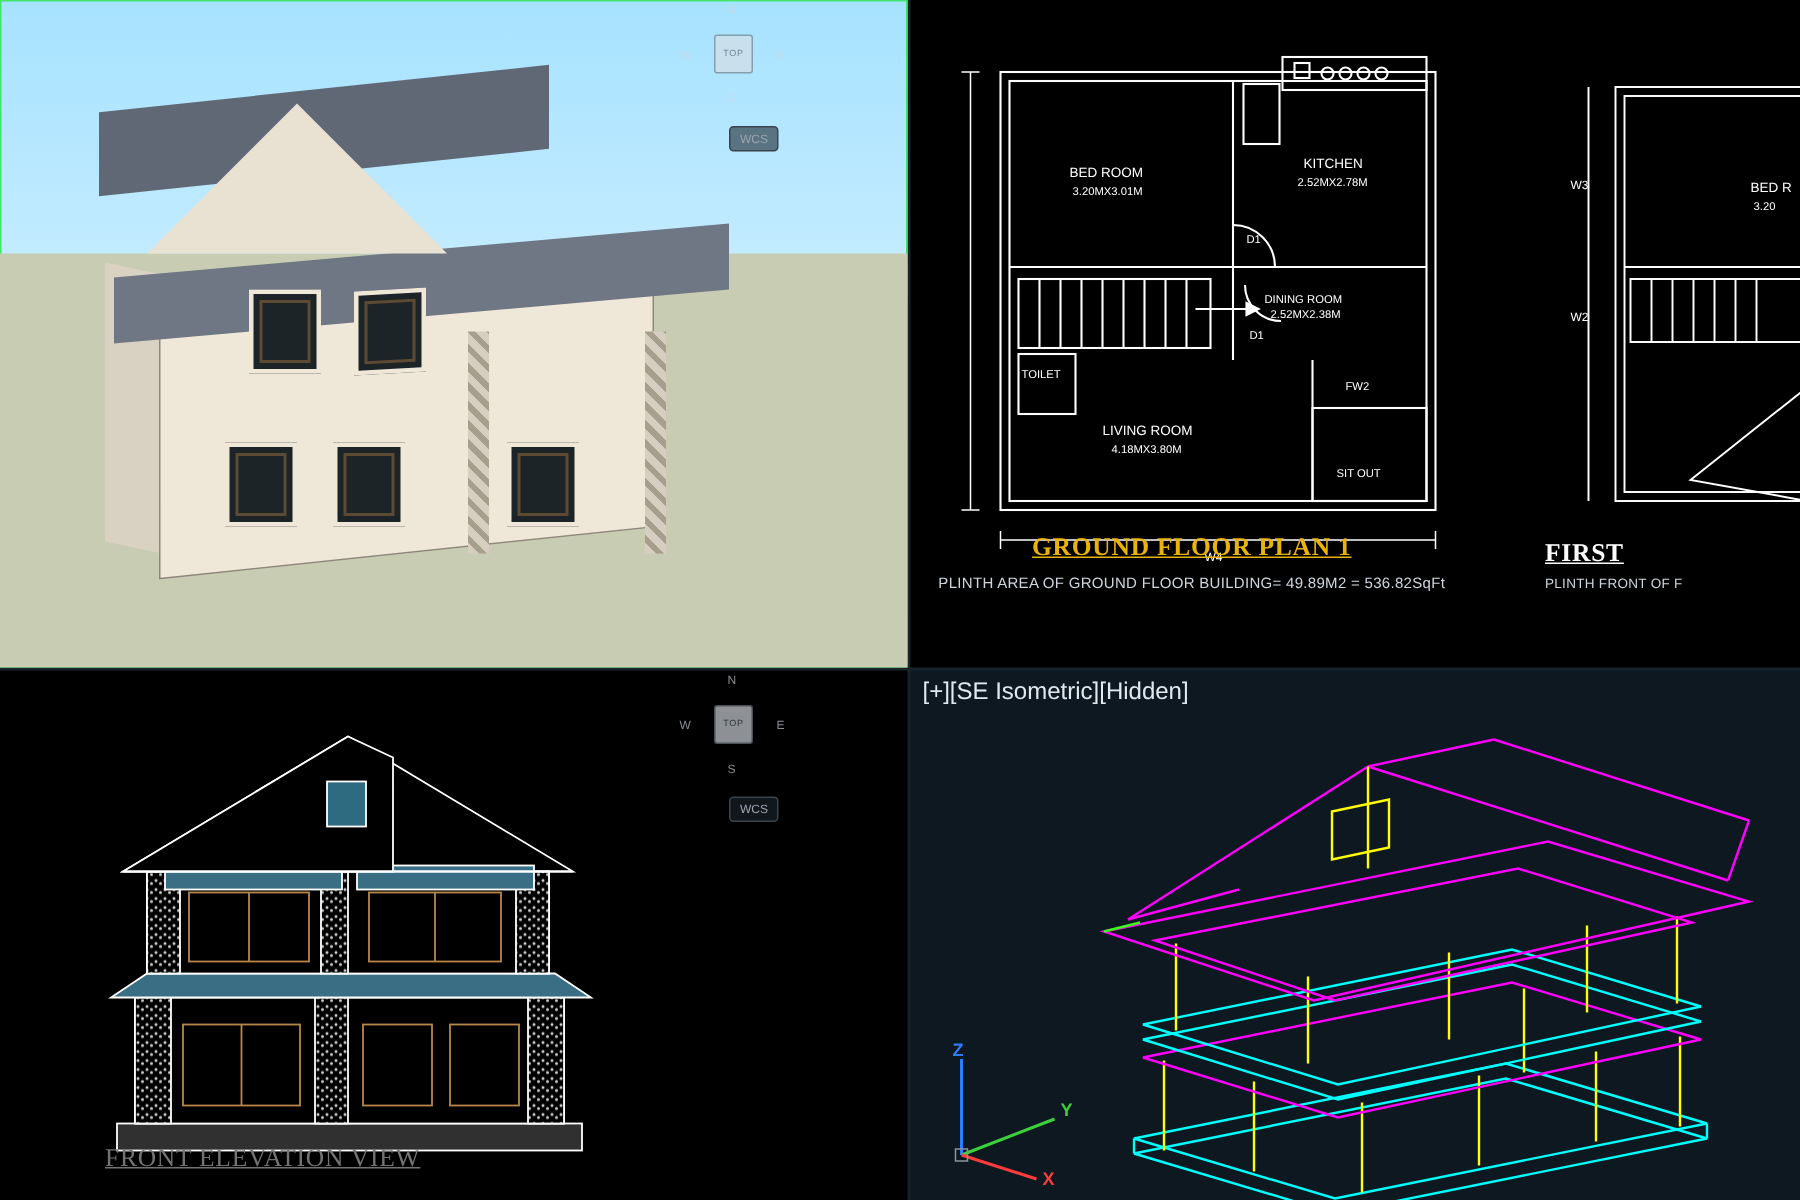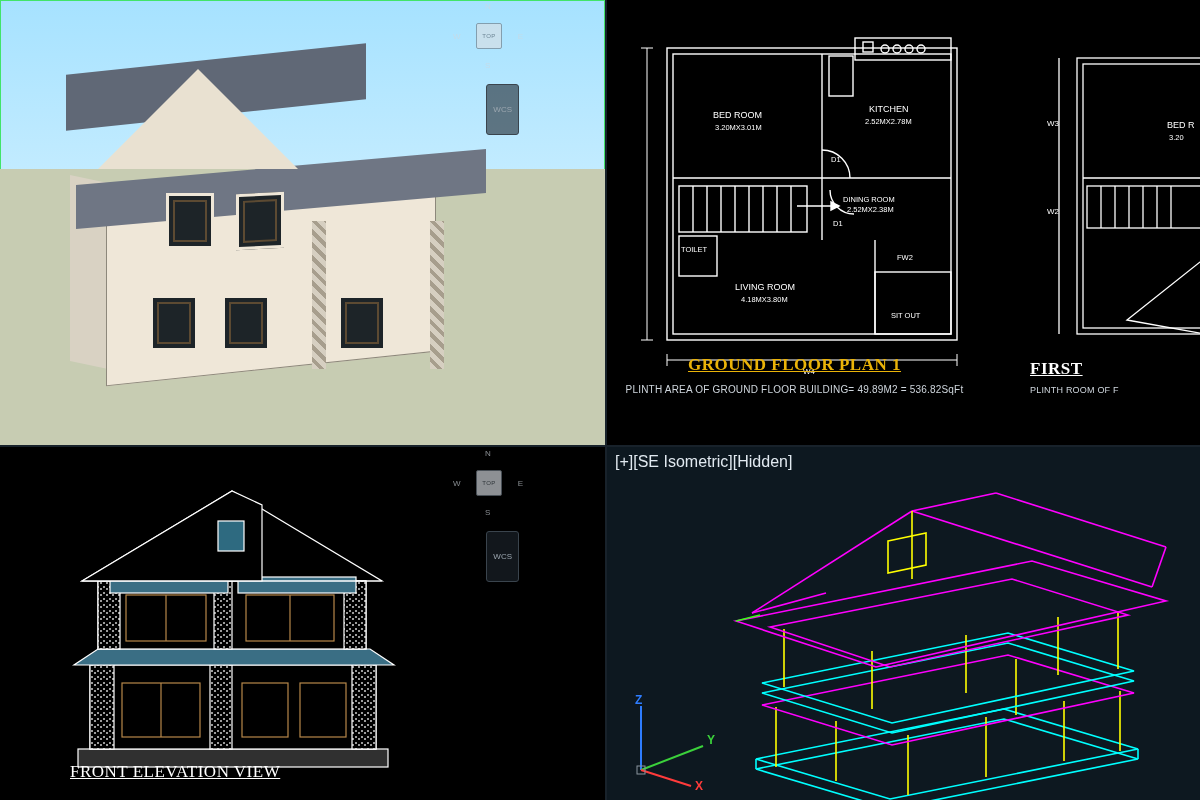--- a/index.html
+++ b/index.html
@@ -18,21 +18,21 @@
   display: flex; align-items: center; justify-content: center;
   font-size: 6px; color: #4a535b; letter-spacing: .5px;
 }
 .viewcube .label { position: absolute; font-size: 8px; color: #cfd6dd; }
 .viewcube .n { top: -4px; left: 26px; }
 .viewcube .e { top: 26px; right: -4px; }
 .viewcube .s { bottom: -4px; left: 26px; }
 .viewcube .w { top: 26px; left: -6px; }
 .wcs-badge {
   position: absolute; top: 84px; right: 86px; font-size: 8px; color: #9ca7b0;
-  padding: 20px 6px; border: 1px solid #3a444d; border-radius: 3px;
+  padding: 3px 6px; border: 1px solid #3a444d; border-radius: 3px;
   background: rgba(30,38,46,.6);
   text-align: center;
 }
 
 
 .vp1 { background: linear-gradient(#a6e2ff 0%, #c7edff 45%, #cfd3b8 46%, #c4c8ae 90%, #b8bca3 100%); }
 .ground { position: absolute; left: 0; right: 0; bottom: 0; height: 62%; background: #c7ccb2; }
 .house { position: absolute; left: 58px; bottom: 76px; width: 448px; height: 310px; }
 
 .h-base { position: absolute; bottom: 0; left: 48px; width: 330px; height: 182px; background: #efe7d8; border: 1px solid #8d887b; transform: skewY(-6deg); }
@@ -55,21 +55,21 @@
 .vp2 svg { position: absolute; inset: 0; }
 .plan-title { position: absolute; left: 0; right: 220px; bottom: 48px; text-align: center; }
 .plan-title h2 { color: #eab308; font-family: "Times New Roman", serif; font-size: 17px; text-decoration: underline; font-weight: 700; letter-spacing: .5px; margin-bottom: 4px; }
 .plan-title small { color: #cfd6dd; font-size: 10px; letter-spacing: .2px; }
 .second-title { position: absolute; right: -8px; bottom: 48px; width: 180px; text-align: left; }
 .second-title h2 { color: #fff; font-family: "Times New Roman", serif; font-size: 17px; text-decoration: underline; font-weight: 700; letter-spacing: .5px; }
 .second-title small { color: #cfd6dd; font-size: 9px; letter-spacing: .2px; }
 
 
 .vp3 svg { position: absolute; left: 60px; top: 30px; }
-.elev-title { position: absolute; left: 70px; bottom: 20px; color: #ffffff; font-family: "Times New Roman", serif; font-size: 17px; text-decoration: underline; letter-spacing: .5px; margin-top: 31px; }
+.elev-title { position: absolute; left: 70px; bottom: 20px; color: #737373; font-family: "Times New Roman", serif; font-size: 17px; text-decoration: underline; letter-spacing: .5px; margin-top: 31px; }
 
 
 .vp4 { background: #0d1820; }
 .vp4-label { position: absolute; top: 6px; left: 8px; color: #e1e9f0; font-size: 16px; }
 .vp4-label span { cursor: default; }
 .vp4 svg.model { position: absolute; right: 16px; top: 24px; }
 .ucs { position: absolute; left: 14px; bottom: 12px; }
 .ucs line { stroke-width: 2; }
 .ucs text { font-size: 12px; font-weight: 700; }
 
@@ -193,21 +193,21 @@
     <text class="dim" x="440" y="126">W3</text>
     <text class="dim" x="440" y="214">W2</text>
   </svg>
 
   <div class="plan-title">
     <h2>GROUND FLOOR PLAN 1</h2>
     <small>PLINTH AREA OF  GROUND FLOOR BUILDING= 49.89M2 = 536.82SqFt</small>
   </div>
   <div class="second-title">
     <h2>FIRST</h2>
-    <small>PLINTH ROOM OF  F</small>
+    <small>PLINTH FRONT OF  F</small>
   </div>
 </div>
 
 <div class="viewport vp3">
   <svg width="360" height="300" viewBox="0 0 360 300">
     <g stroke="#fff" stroke-width="1.2" fill="none">
 
       <rect x="18" y="272" width="310" height="18" fill="#303030"></rect>
 
       <rect x="30" y="188" width="286" height="84" fill="#000"></rect>

